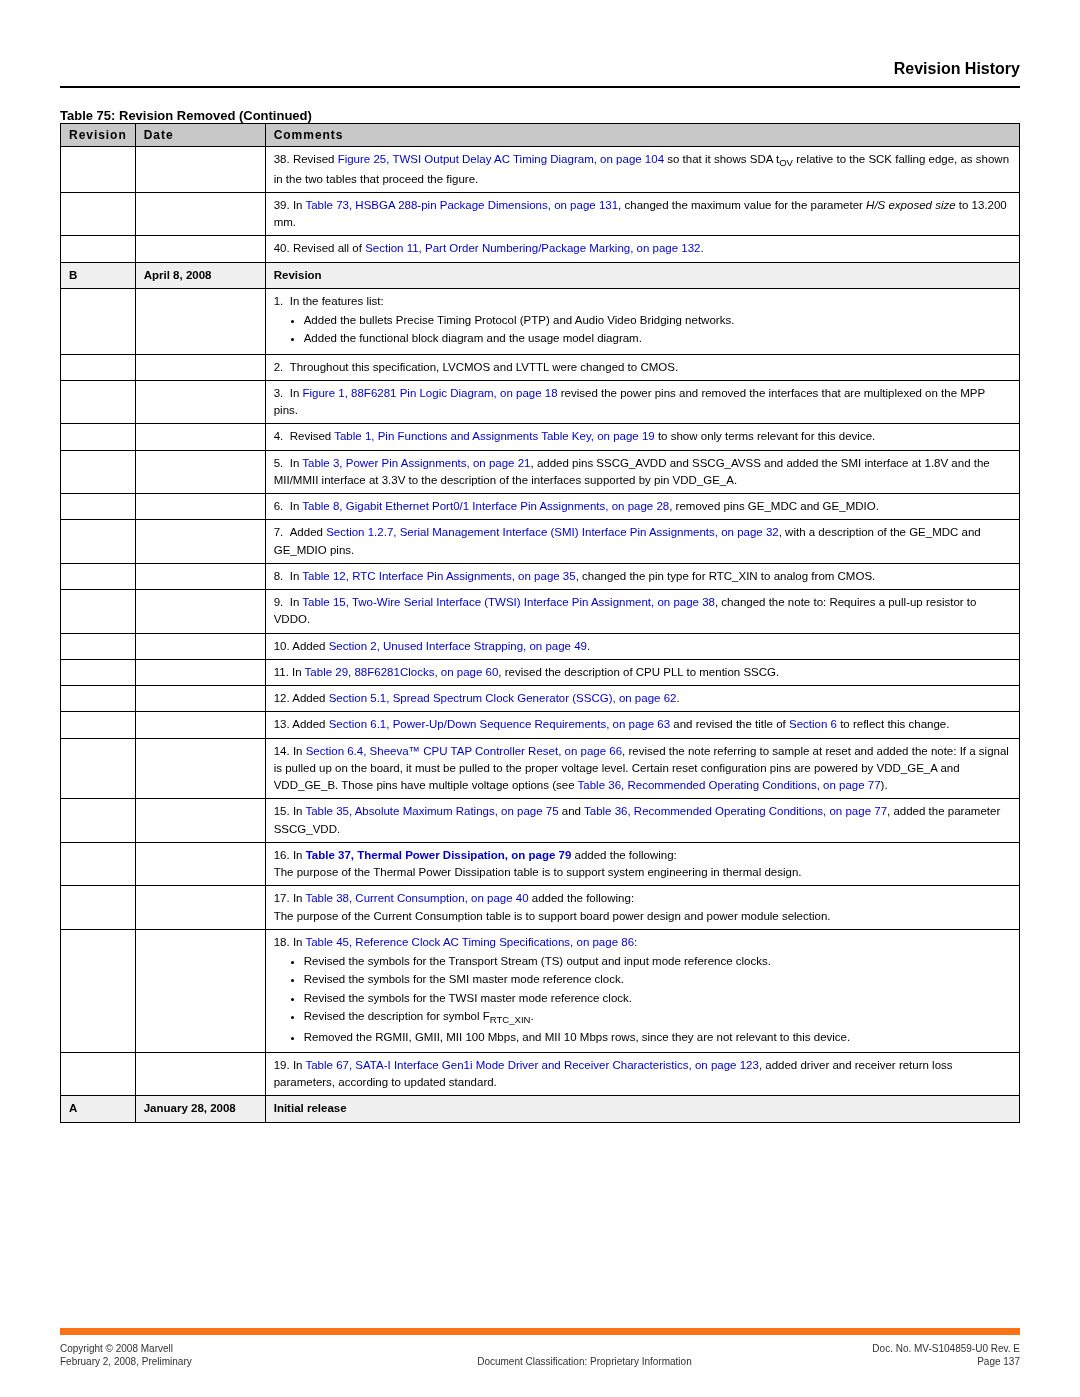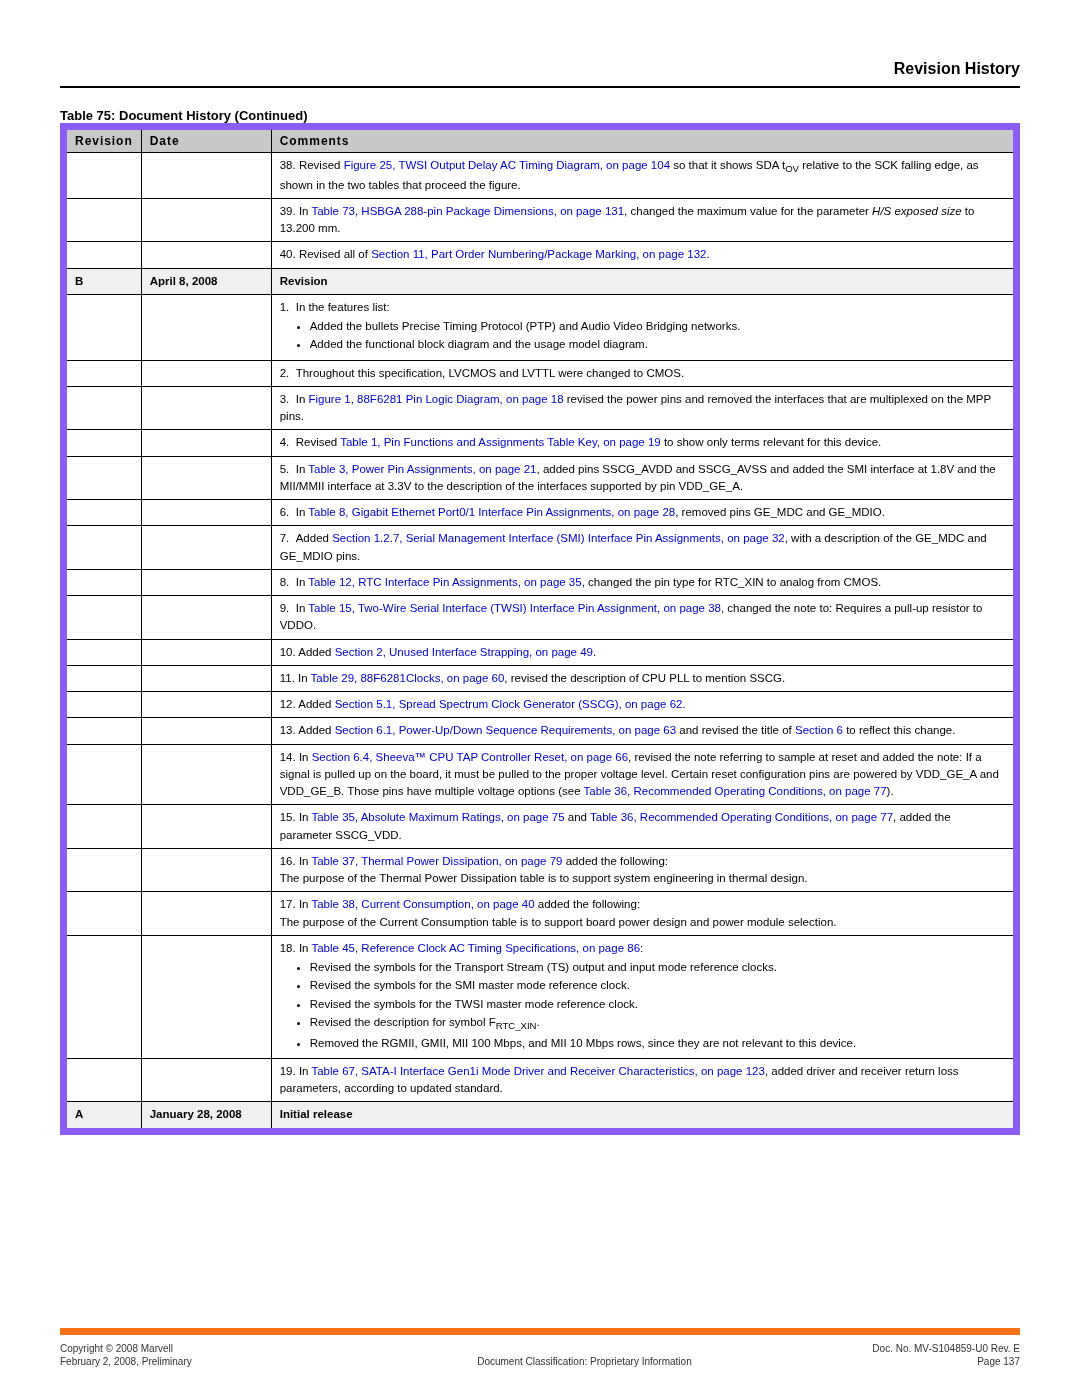--- a/index.html
+++ b/index.html
@@ -30,21 +30,21 @@
       font-weight: bold;
     }
     .table-title {
       font-size: 13px;
       font-weight: bold;
       margin-bottom: 0;
     }
     .main-table {
       width: 100%;
       border-collapse: collapse;
-      border: 7px solid #8b5cf6;
+      border: 1px solid #8b5cf6;
       margin-bottom: 20px;
     }
     .main-table th {
       background: #c8c8c8;
       border: 1px solid #000;
       padding: 4px 8px;
       text-align: left;
       font-size: 12px;
       font-weight: bold;
       letter-spacing: 0.05em;
@@ -100,21 +100,21 @@
   </style>
 </head>
 <body>
 
 <div class="page">
 
   <div class="page-header">
     <span class="page-title">Revision History</span>
   </div>
 
-  <div class="table-title" style="margin-bottom:0;">Table 75:   Document History (Continued)</div>
+  <div class="table-title" style="margin-bottom:0;">Table 75:   Revision Removed (Continued)</div>
 
   <table class="main-table">
     <thead>
       <tr>
         <th style="width:70px;letter-spacing:0.08em;">Revision</th>
         <th style="width:130px;letter-spacing:0.08em;">Date</th>
         <th style="letter-spacing:0.08em;">Comments</th>
       </tr>
     </thead>
     <tbody id="table-body">
@@ -215,21 +215,21 @@
           <td class="comment-cell">14. In <a class="blue-link" href="#" style="color: rgb(0, 0, 204); text-decoration: none;">Section 6.4, Sheeva™ CPU TAP Controller Reset, on page 66</a>, revised the note referring to sample at reset and added the note: If a signal is pulled up on the board, it must be pulled to the proper voltage level. Certain reset configuration pins are powered by VDD_GE_A and VDD_GE_B. Those pins have multiple voltage options (see <a class="blue-link" href="#" style="color: rgb(0, 0, 204); text-decoration: none;">Table 36, Recommended Operating Conditions, on page 77</a>).</td>
         </tr>
         <tr>
           <td class="revision-cell"></td>
           <td class="date-cell"></td>
           <td class="comment-cell">15. In <a class="blue-link" href="#" style="color: rgb(0, 0, 204); text-decoration: none;">Table 35, Absolute Maximum Ratings, on page 75</a> and <a class="blue-link" href="#" style="color: rgb(0, 0, 204); text-decoration: none;">Table 36, Recommended Operating Conditions, on page 77</a>, added the parameter SSCG_VDD.</td>
         </tr>
         <tr>
           <td class="revision-cell"></td>
           <td class="date-cell"></td>
-          <td class="comment-cell">16. In <a class="blue-link" href="#" style="color: rgb(0, 0, 204); text-decoration: none;">Table 37, Thermal Power Dissipation, on page 79</a> added the following:<br>The purpose of the Thermal Power Dissipation table is to support system engineering in thermal design.</td>
+          <td class="comment-cell">16. In <a class="blue-link" href="#" style="color: rgb(0, 0, 204); text-decoration: none; font-weight: bold;">Table 37, Thermal Power Dissipation, on page 79</a> added the following:<br>The purpose of the Thermal Power Dissipation table is to support system engineering in thermal design.</td>
         </tr>
         <tr>
           <td class="revision-cell"></td>
           <td class="date-cell"></td>
           <td class="comment-cell">17. In <a class="blue-link" href="#" style="color: rgb(0, 0, 204); text-decoration: none;">Table 38, Current Consumption, on page 40</a> added the following:<br>The purpose of the Current Consumption table is to support board power design and power module selection.</td>
         </tr>
         <tr>
           <td class="revision-cell"></td>
           <td class="date-cell"></td>
           <td class="comment-cell">18. In <a class="blue-link" href="#" style="color: rgb(0, 0, 204); text-decoration: none;">Table 45, Reference Clock AC Timing Specifications, on page 86</a>:<ul class="bullet-list">

